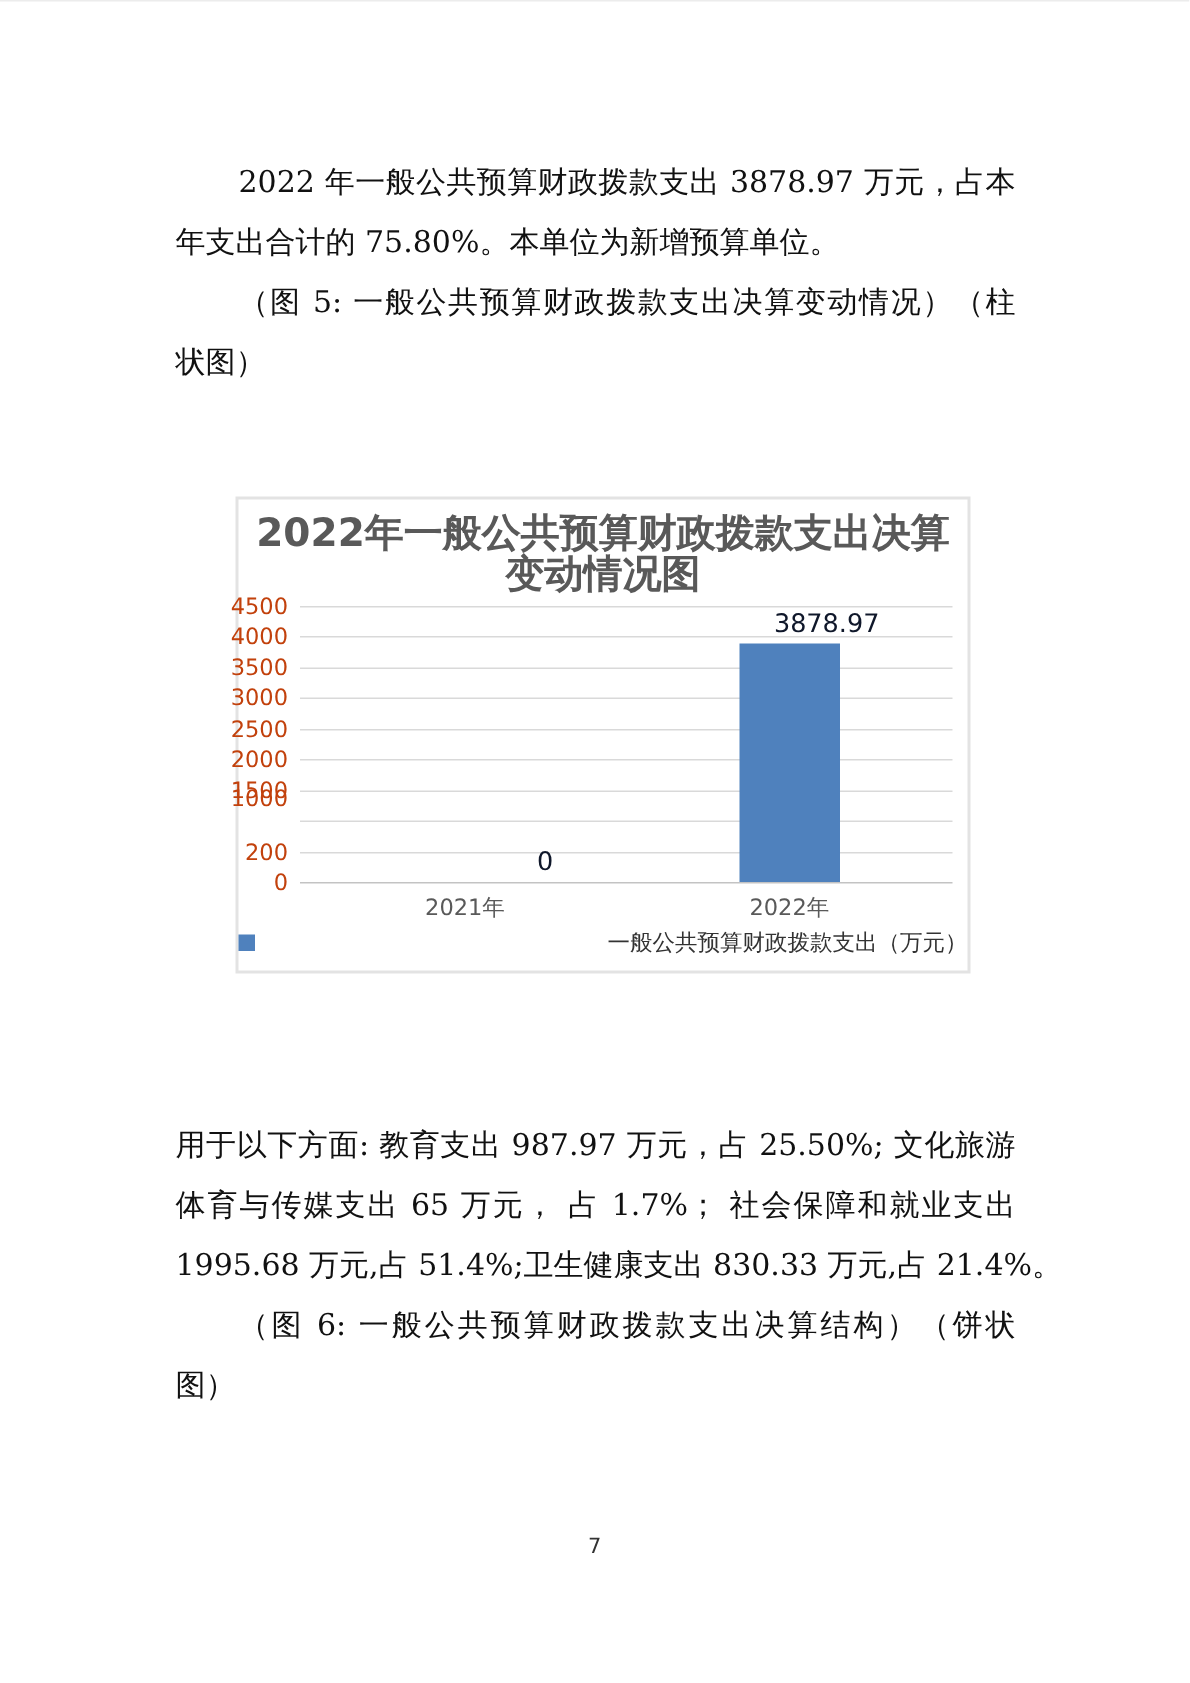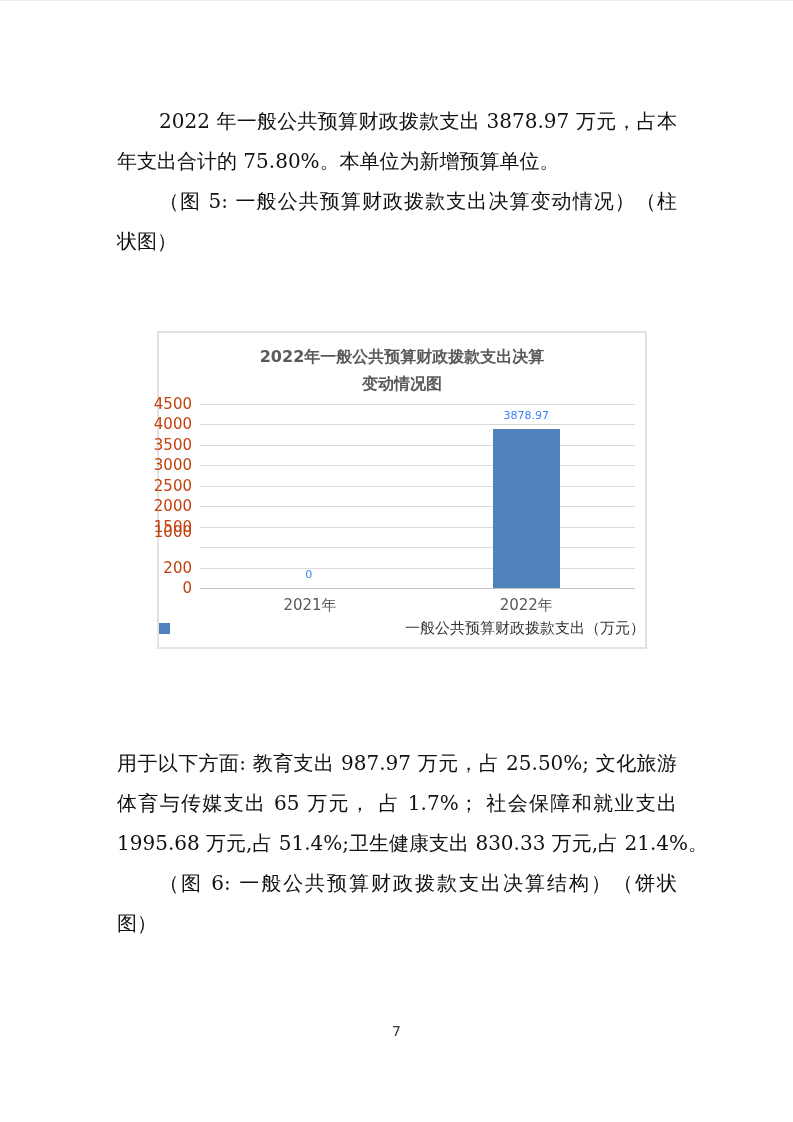--- a/index.html
+++ b/index.html
@@ -27,34 +27,34 @@
     position:absolute; left:157px; top:330px;
     width:490px; height:318px;
     border:2px solid #e3e3e3;
     box-sizing:border-box;
     background:#ffffff;
     font-family:"DejaVu Sans","Liberation Sans",sans-serif;
   }
   .chart-title {
     position:absolute; top:10px; left:0; width:100%;
     text-align:center;
-    font-size:16px; font-weight:bold; color:#595959;
+    font-size:26px; font-weight:bold; color:#595959;
     line-height:27px;
   }
   .plot { position:absolute; left:41px; top:71px; width:435px; height:184px; }
   .gridline { position:absolute; left:0; width:100%; height:1px; background:#d9d9d9; }
   .gridline.baseline { background:#c3c3c3; }
   .y-tick {
     position:absolute; right:443px; width:50px;
     text-align:right; font-size:15px; color:#c2410c; line-height:16px;
   }
   .bar { position:absolute; bottom:0; }
   .bar-label {
-    position:absolute; text-align:center;
-    font-size:11px; color:#3b82f6; line-height:16px;
+    position:absolute; text-align:right;
+    font-size:17px; color:#0f172a; line-height:16px;
   }
   .x-label {
     position:absolute; top:192px; width:120px;
     text-align:center; font-size:15px; color:#595959; line-height:18px;
   }
   .legend {
     position:absolute; top:286px; left:0; width:100%;
     display:flex; justify-content:space-between; align-items:center; gap:7px;
   }
   .legend-swatch { width:11px; height:11px; display:inline-block; }

